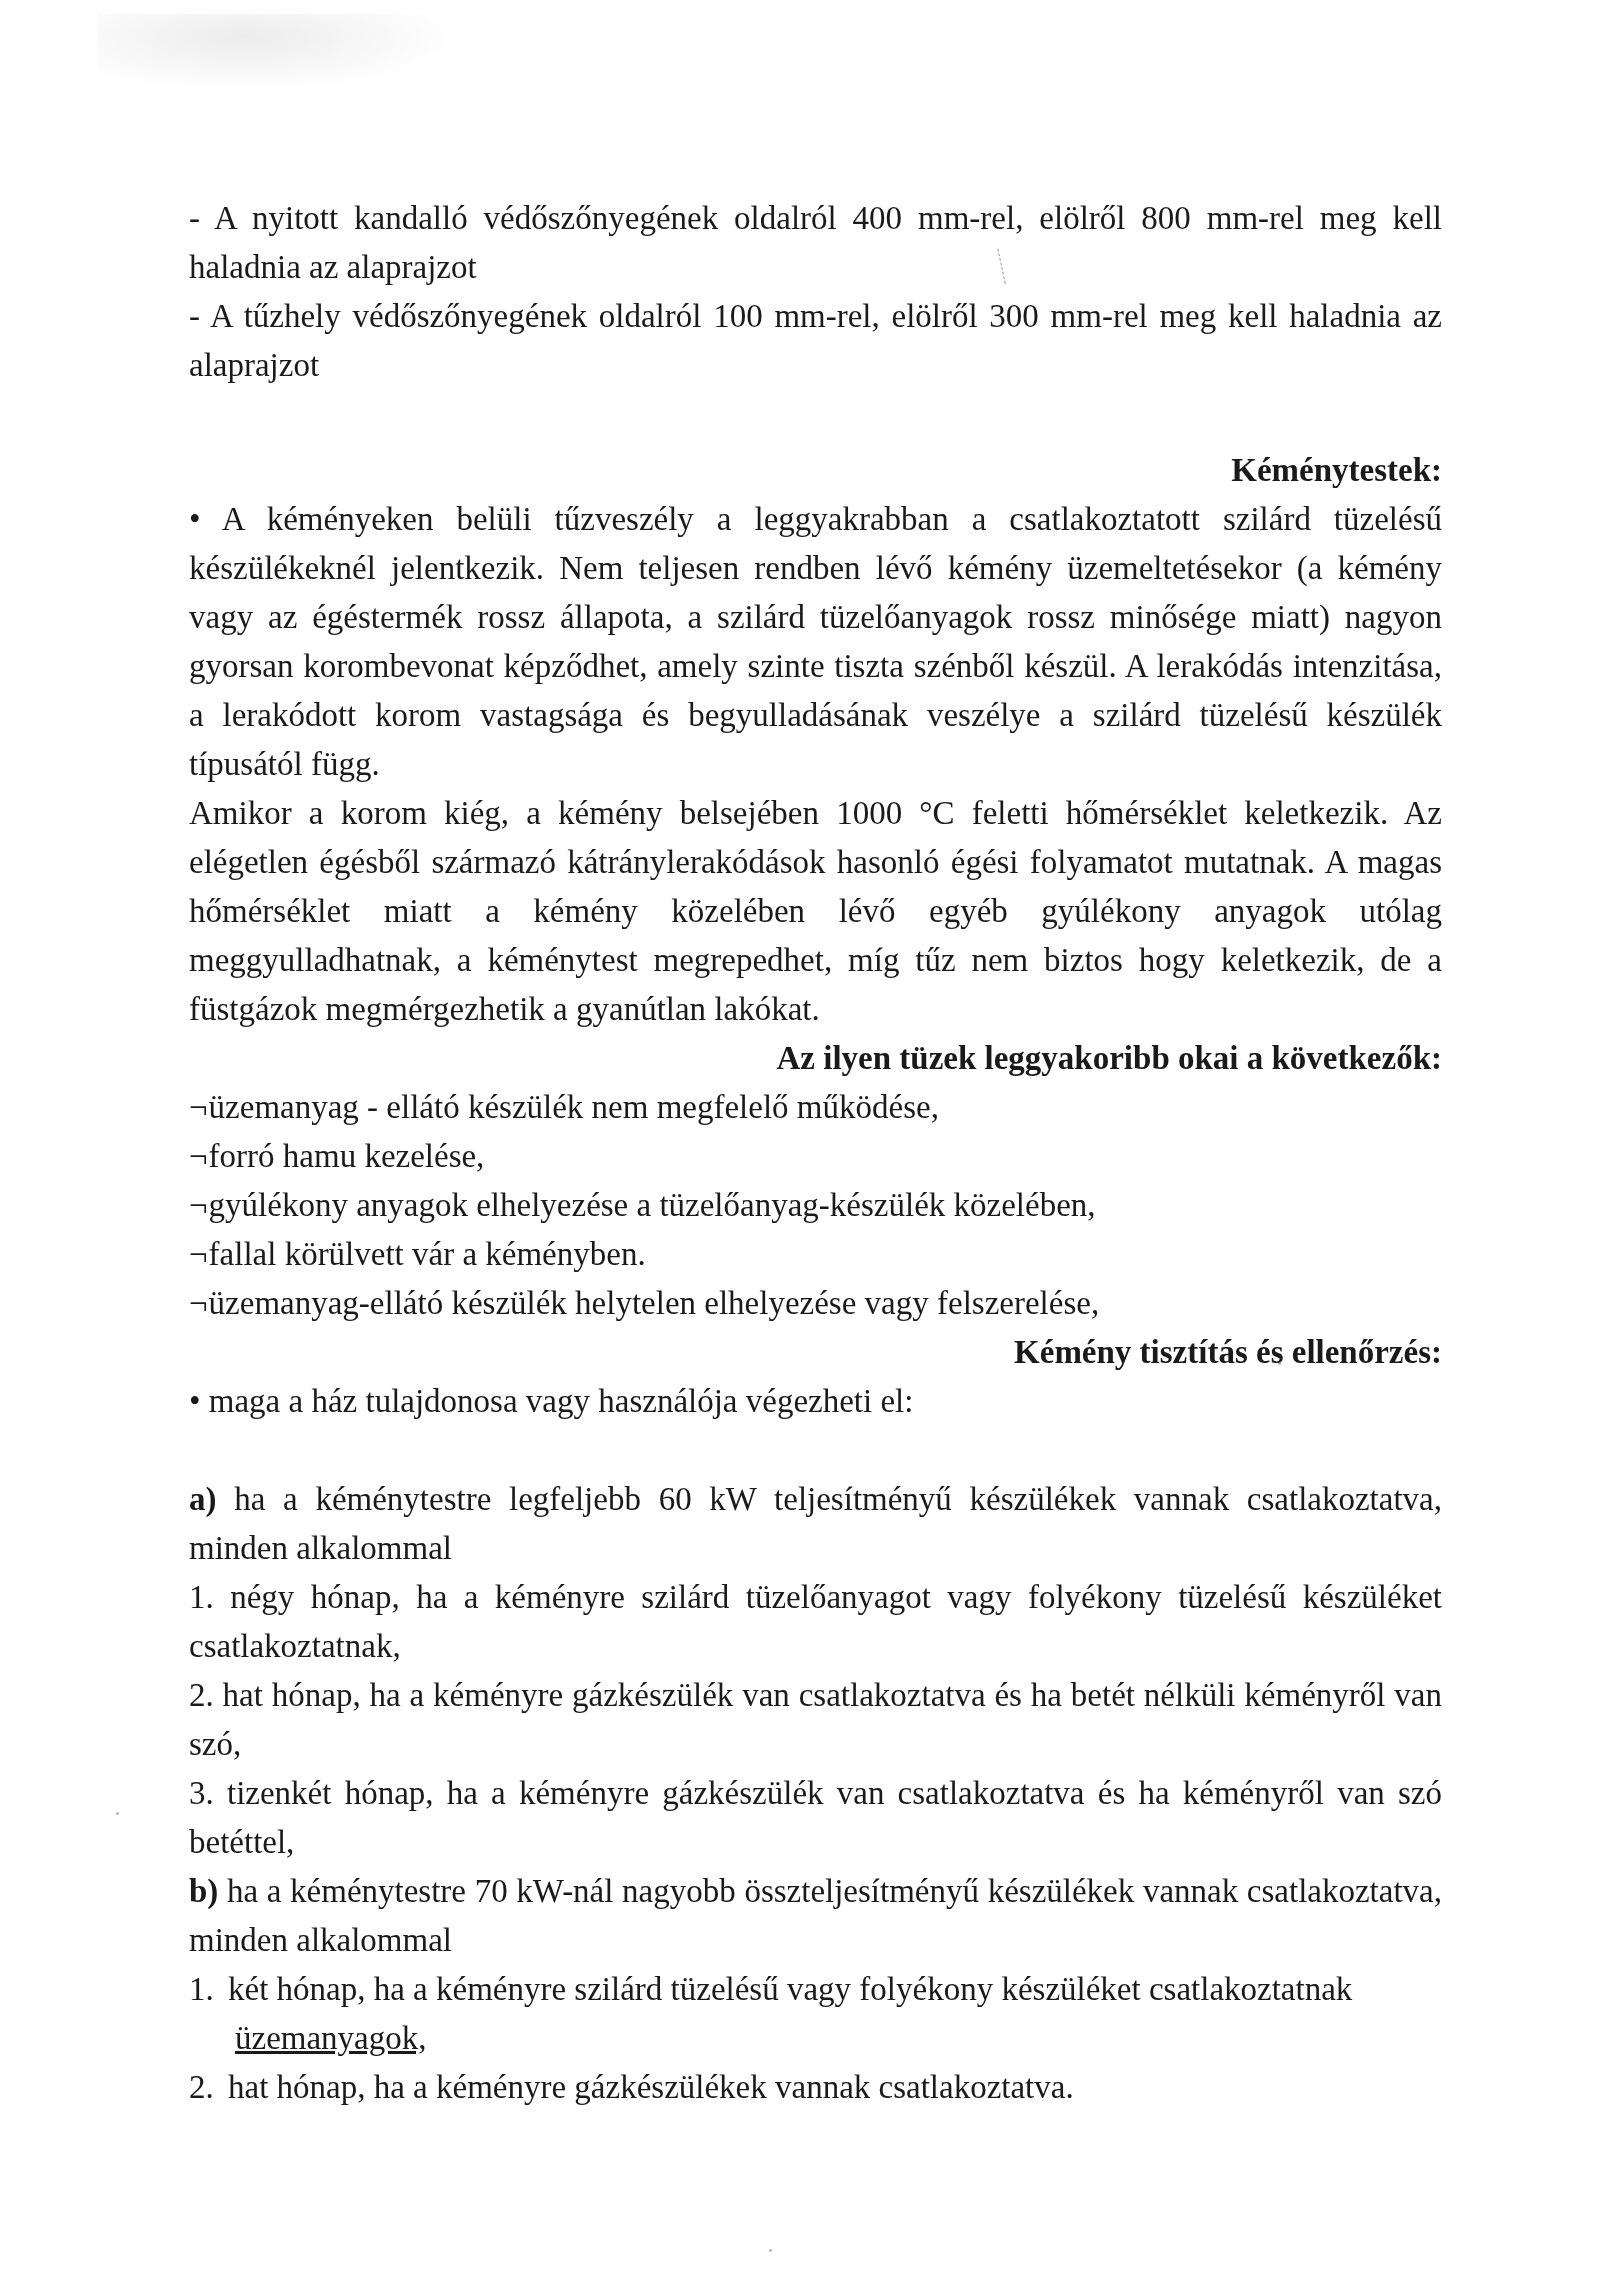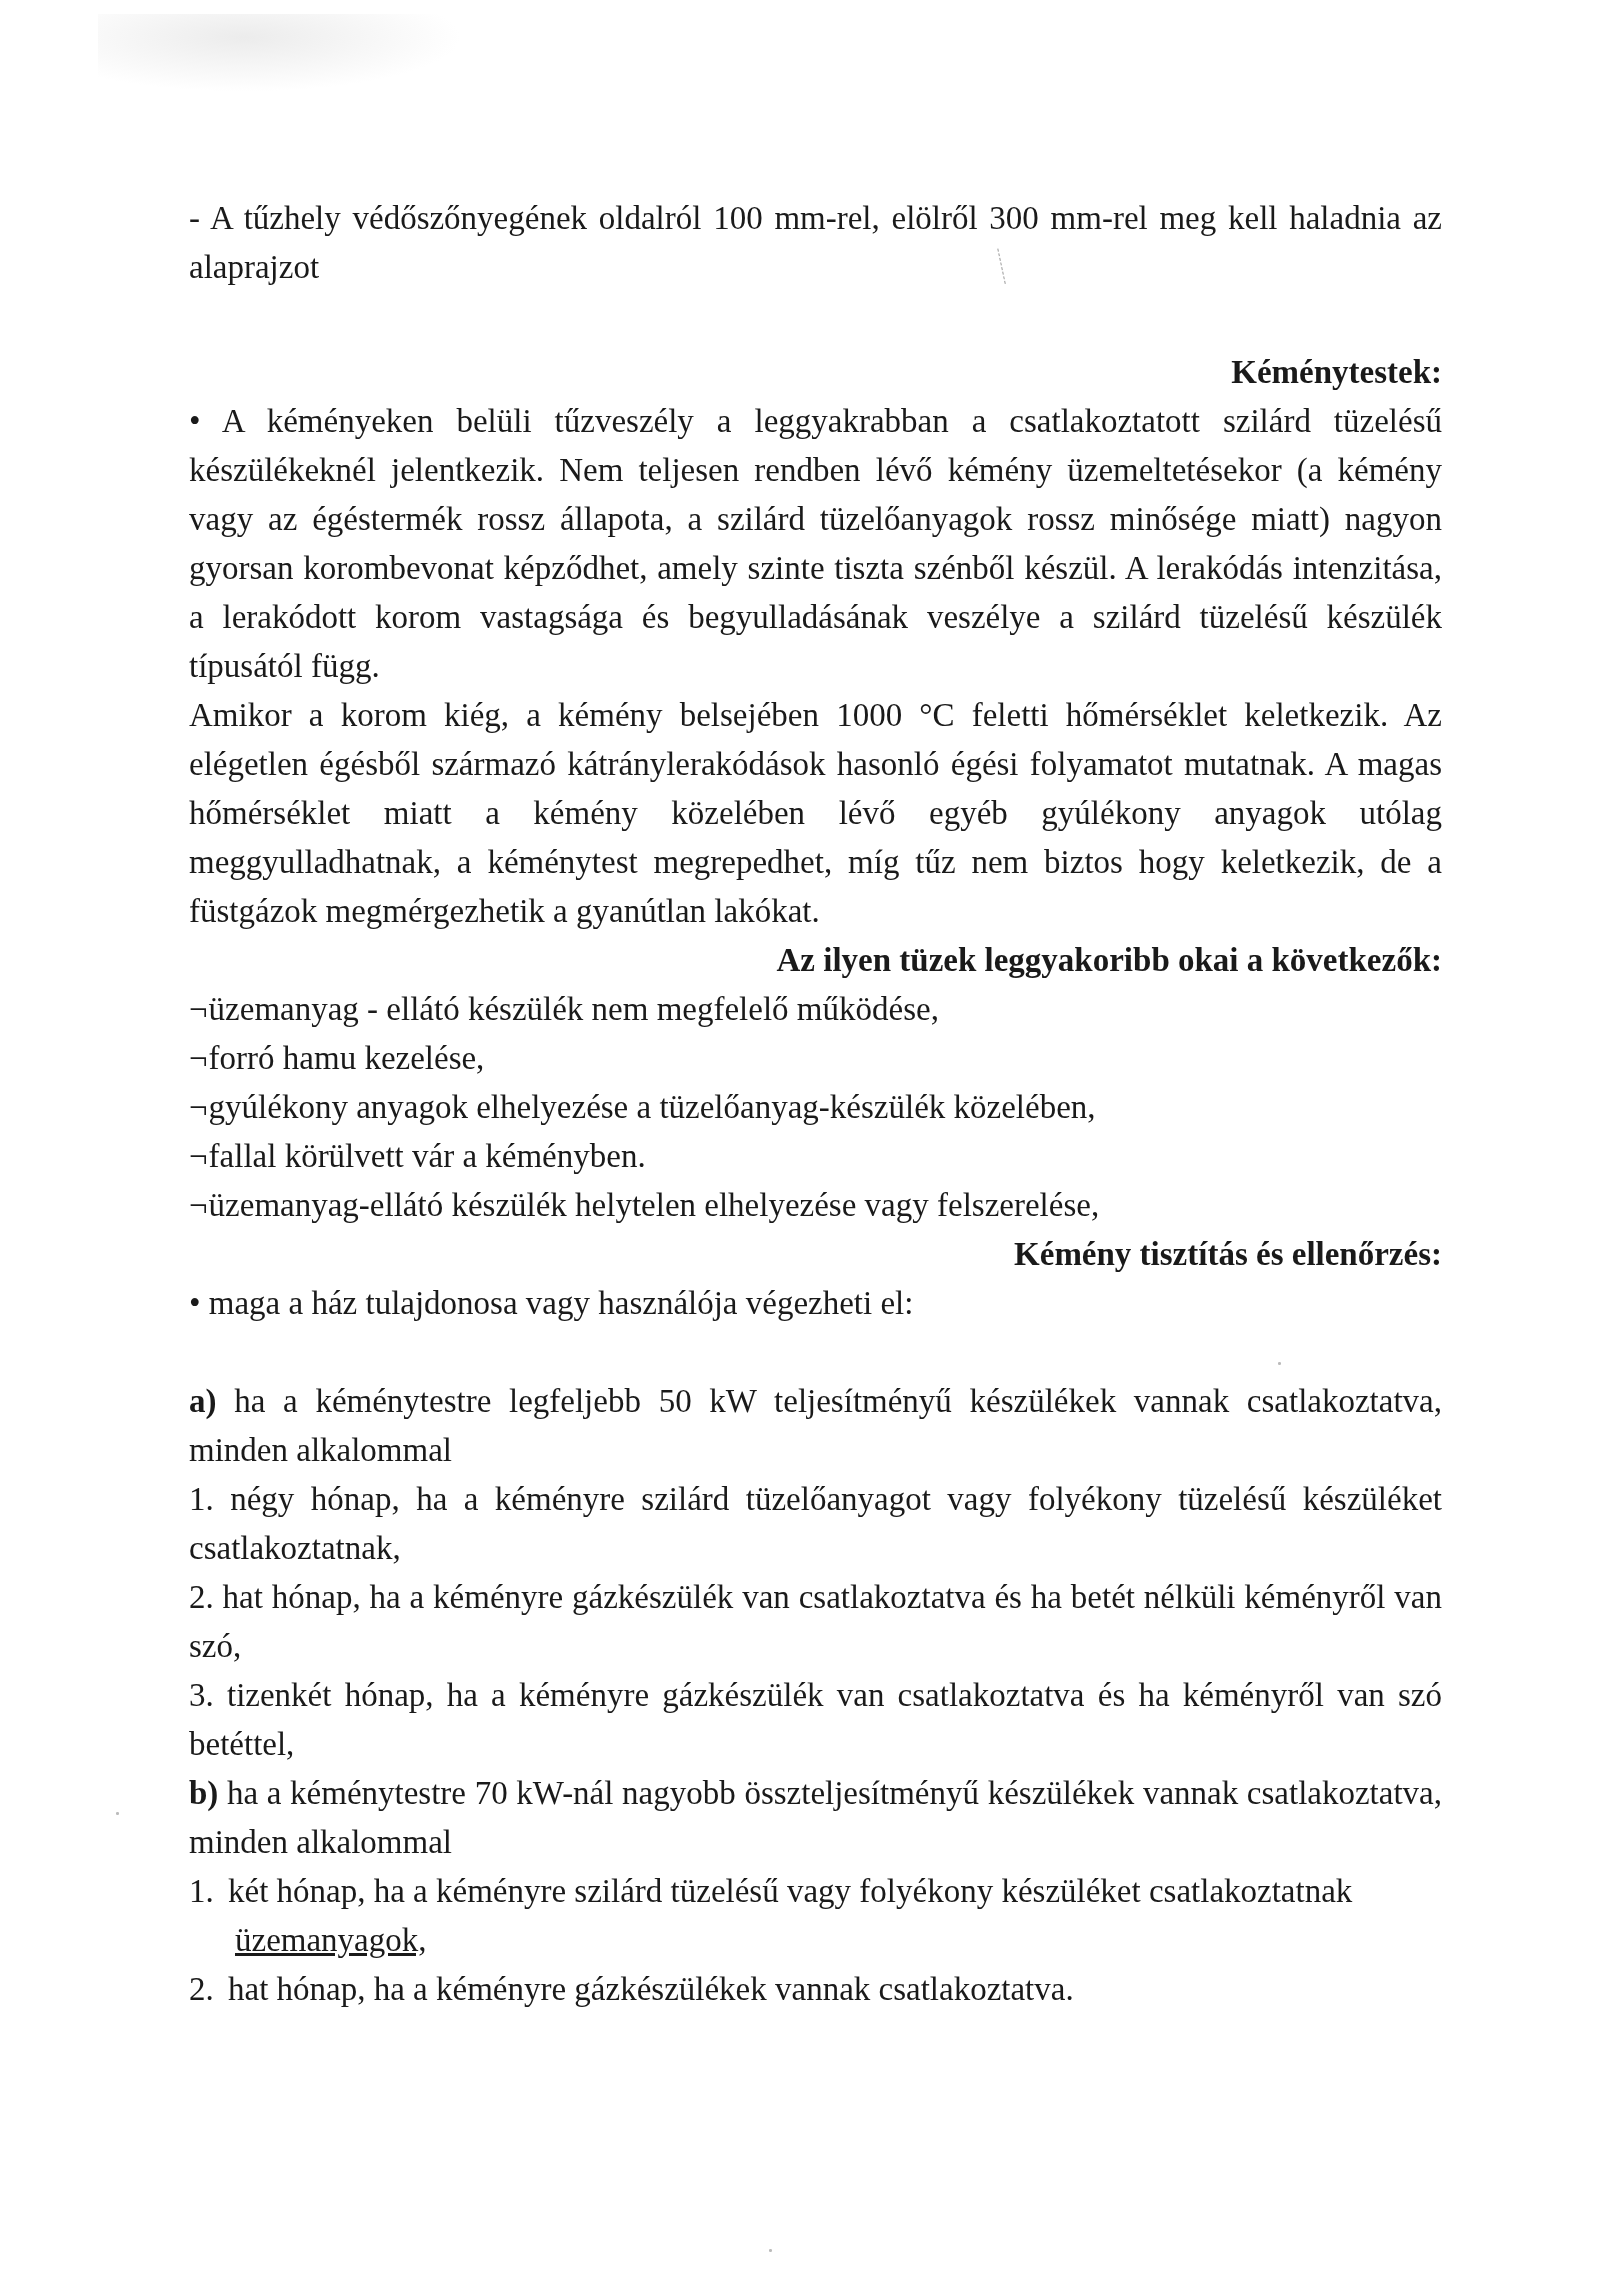--- a/index.html
+++ b/index.html
@@ -30,20 +30,21 @@
 </head>
 <body>
 
 <div class="smudge"></div>
 <div class="scribble"></div>
 <div class="speck" style="left:1278px;top:1362px;"></div>
 <div class="speck" style="left:116px;top:1812px;"></div>
 <div class="speck" style="left:769px;top:2249px;"></div>
 
 <div class="page">
+  <p class="p just">- A nyitott kandalló védőszőnyegének oldalról 400 mm-rel, elölről 800 mm-rel meg kell haladnia az alaprajzot</p>
   <p class="p just">- A tűzhely védőszőnyegének oldalról 100 mm-rel, elölről 300 mm-rel meg kell haladnia az alaprajzot</p>
 
   <div class="gap1"></div>
   <div style="height:6.5px"></div>
 
   <p class="p bold">Kéménytestek:</p>
   <p class="p just">• A kéményeken belüli tűzveszély a leggyakrabban a csatlakoztatott szilárd tüzelésű készülékeknél jelentkezik. Nem teljesen rendben lévő kémény üzemeltetésekor (a kémény vagy az égéstermék rossz állapota, a szilárd tüzelőanyagok rossz minősége miatt) nagyon gyorsan korombevonat képződhet, amely szinte tiszta szénből készül. A lerakódás intenzitása, a lerakódott korom vastagsága és begyulladásának veszélye a szilárd tüzelésű készülék típusától függ.</p>
   <p class="p just">Amikor a korom kiég, a kémény belsejében 1000 °C feletti hőmérséklet keletkezik. Az elégetlen égésből származó kátránylerakódások hasonló égési folyamatot mutatnak. A magas hőmérséklet miatt a kémény közelében lévő egyéb gyúlékony anyagok utólag meggyulladhatnak, a kéménytest megrepedhet, míg tűz nem biztos hogy keletkezik, de a füstgázok megmérgezhetik a gyanútlan lakókat.</p>
 
   <p class="p bold">Az ilyen tüzek leggyakoribb okai a következők:</p>
@@ -53,21 +54,21 @@
     <div class="dash-item"><span class="neg">¬</span><span>gyúlékony anyagok elhelyezése a tüzelőanyag-készülék közelében,</span></div>
     <div class="dash-item"><span class="neg">¬</span><span>fallal körülvett vár a kéményben.</span></div>
     <div class="dash-item"><span class="neg">¬</span><span>üzemanyag-ellátó készülék helytelen elhelyezése vagy felszerelése,</span></div>
   </div>
 
   <p class="p bold">Kémény tisztítás és ellenőrzés:</p>
   <p class="p">• maga a ház tulajdonosa vagy használója végezheti el:</p>
 
   <div class="gap1"></div>
 
-  <p class="p just"><span class="bold">a)</span><span> ha a kéménytestre legfeljebb 50 kW teljesítményű készülékek vannak csatlakoztatva, minden alkalommal</span></p>
+  <p class="p just"><span class="bold">a)</span><span> ha a kéménytestre legfeljebb 60 kW teljesítményű készülékek vannak csatlakoztatva, minden alkalommal</span></p>
   <p class="p just">1. négy hónap, ha a kéményre szilárd tüzelőanyagot vagy folyékony tüzelésű készüléket csatlakoztatnak,</p>
   <p class="p just">2. hat hónap, ha a kéményre gázkészülék van csatlakoztatva és ha betét nélküli kéményről van szó,</p>
   <p class="p just">3. tizenkét hónap, ha a kéményre gázkészülék van csatlakoztatva és ha kéményről van szó betéttel,</p>
 
   <p class="p just"><span class="bold">b)</span><span> ha a kéménytestre 70 kW-nál nagyobb összteljesítményű készülékek vannak csatlakoztatva, minden alkalommal</span></p>
   <div class="p just num-indent"><span style="display:inline-block;width:39px;text-indent:0">1.</span><span>két hónap, ha a kéményre szilárd tüzelésű vagy folyékony készüléket csatlakoztatnak</span></div>
   <div class="p sub-indent" style="padding-left:46px">üzemanyagok,</div>
   <div class="p"><span style="display:inline-block;width:39px">2.</span><span>hat hónap, ha a kéményre gázkészülékek vannak csatlakoztatva.</span></div>
 </div>
 

